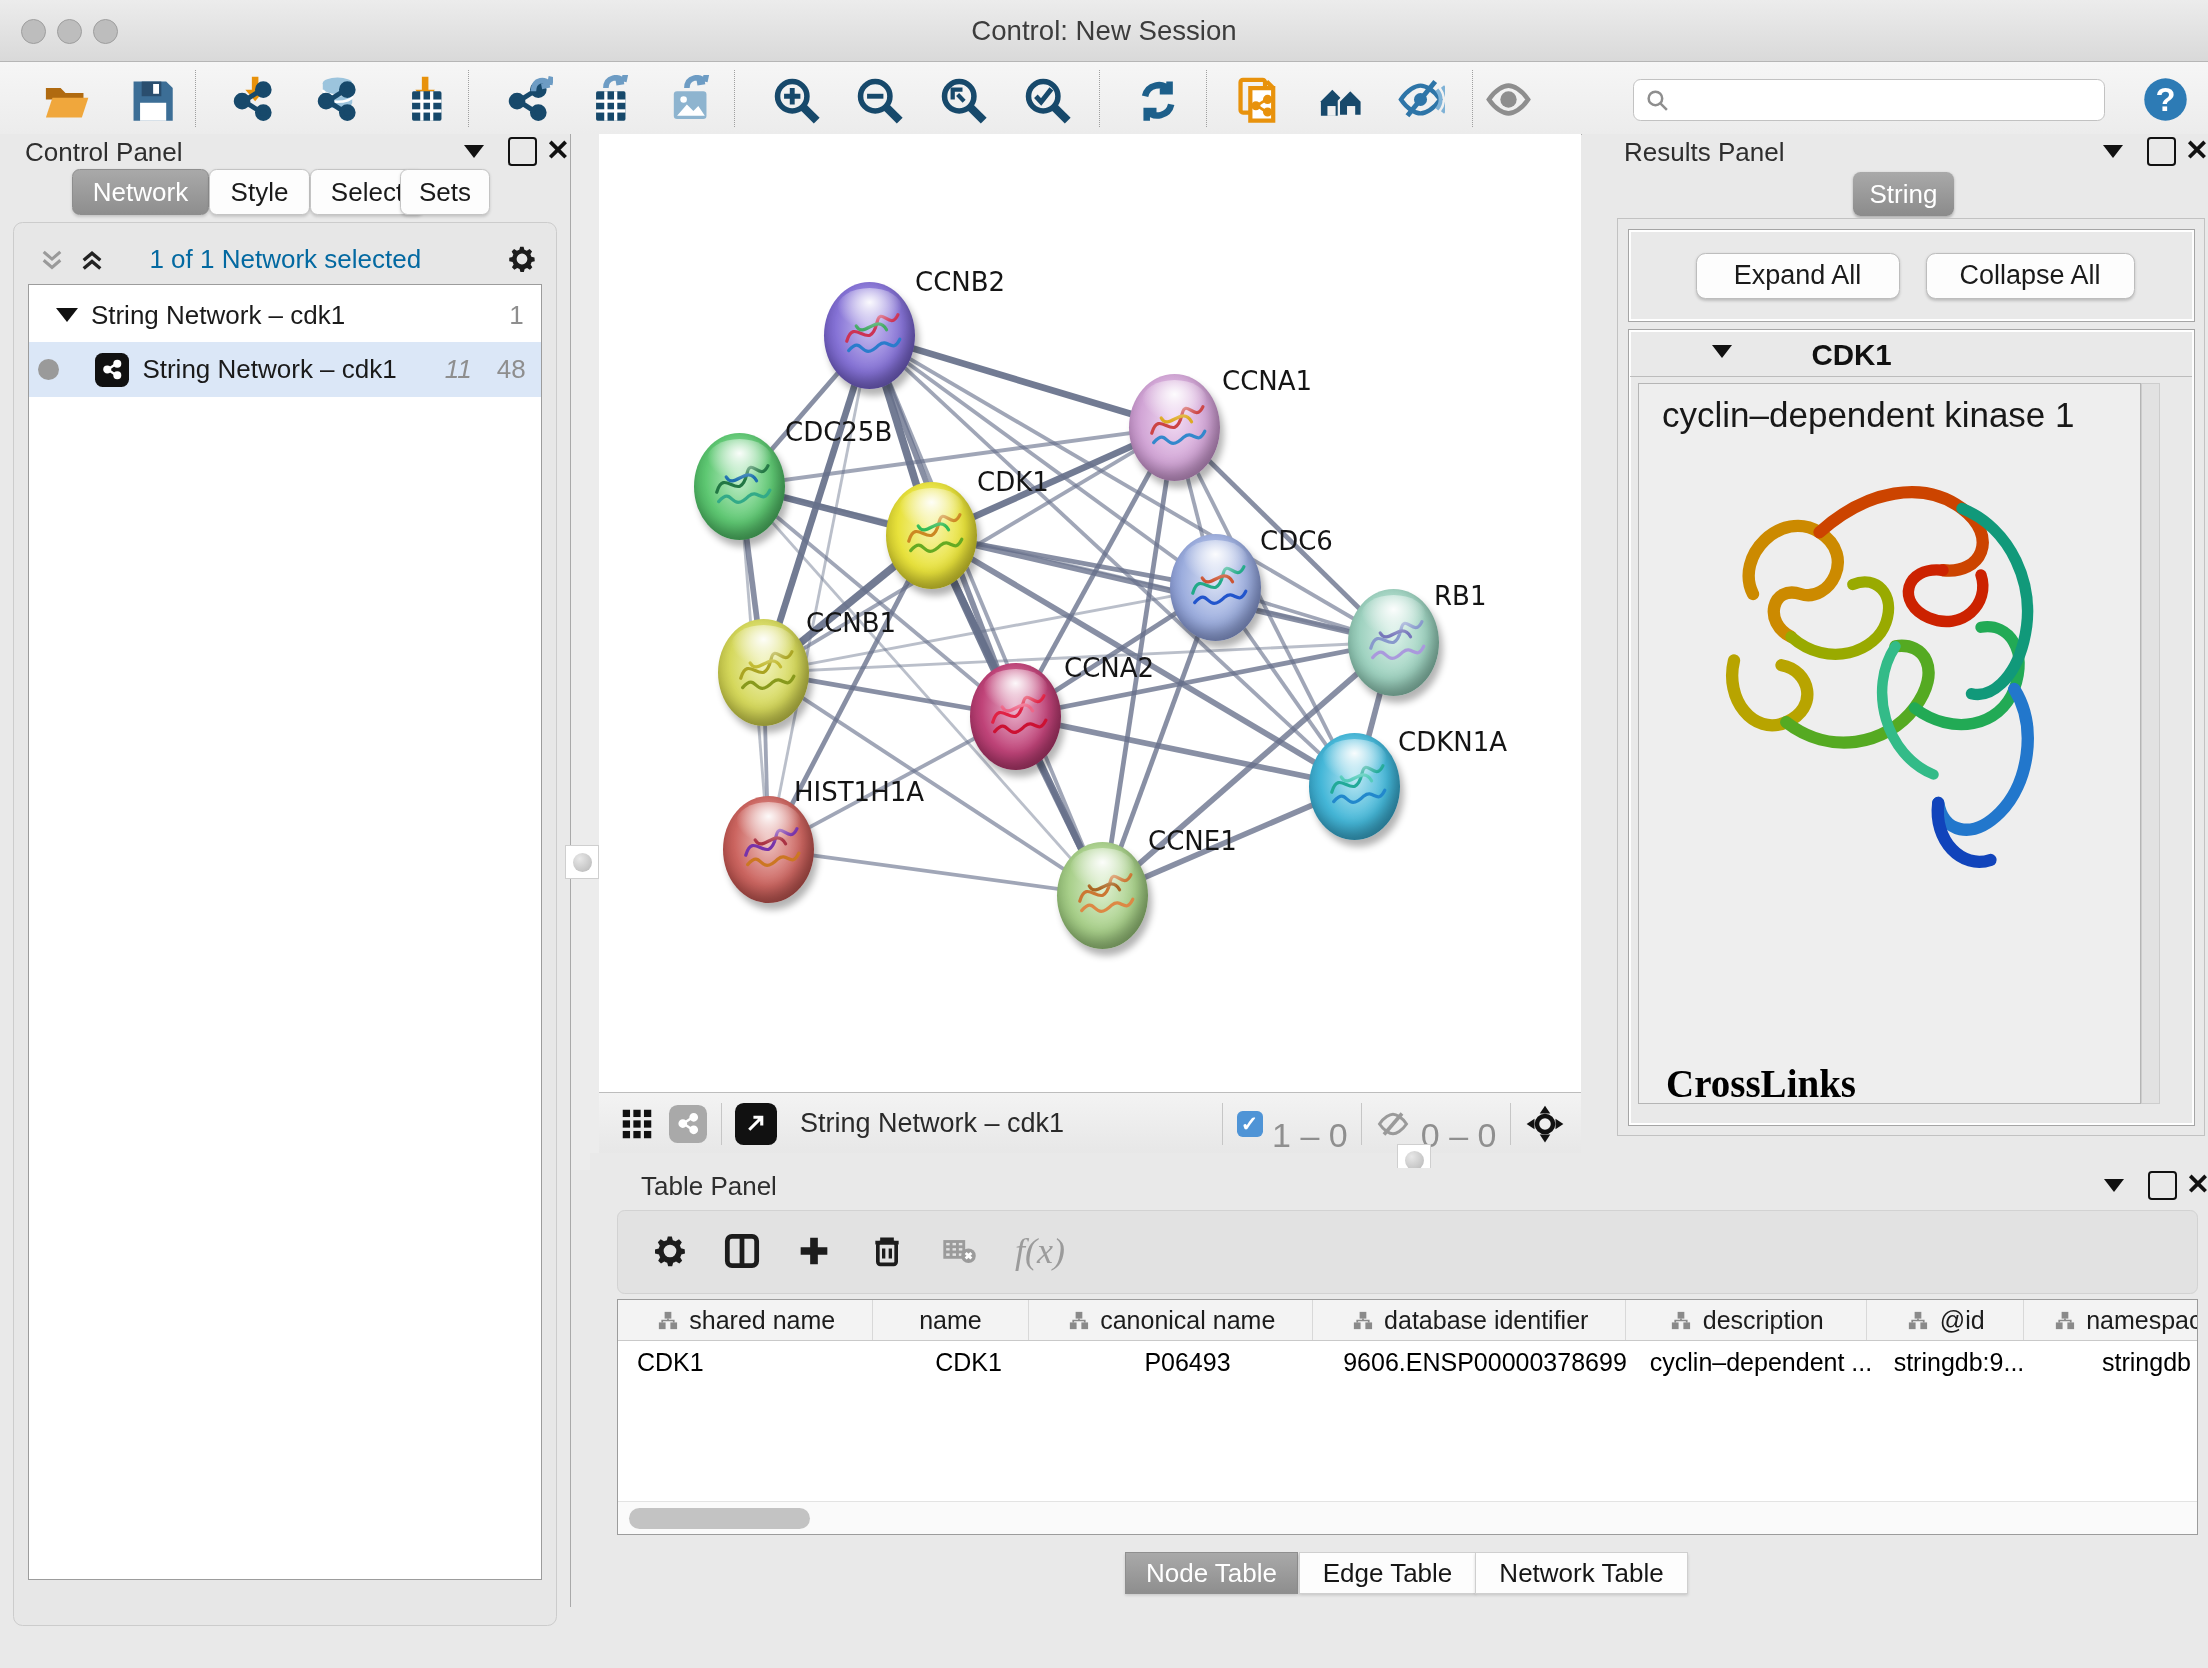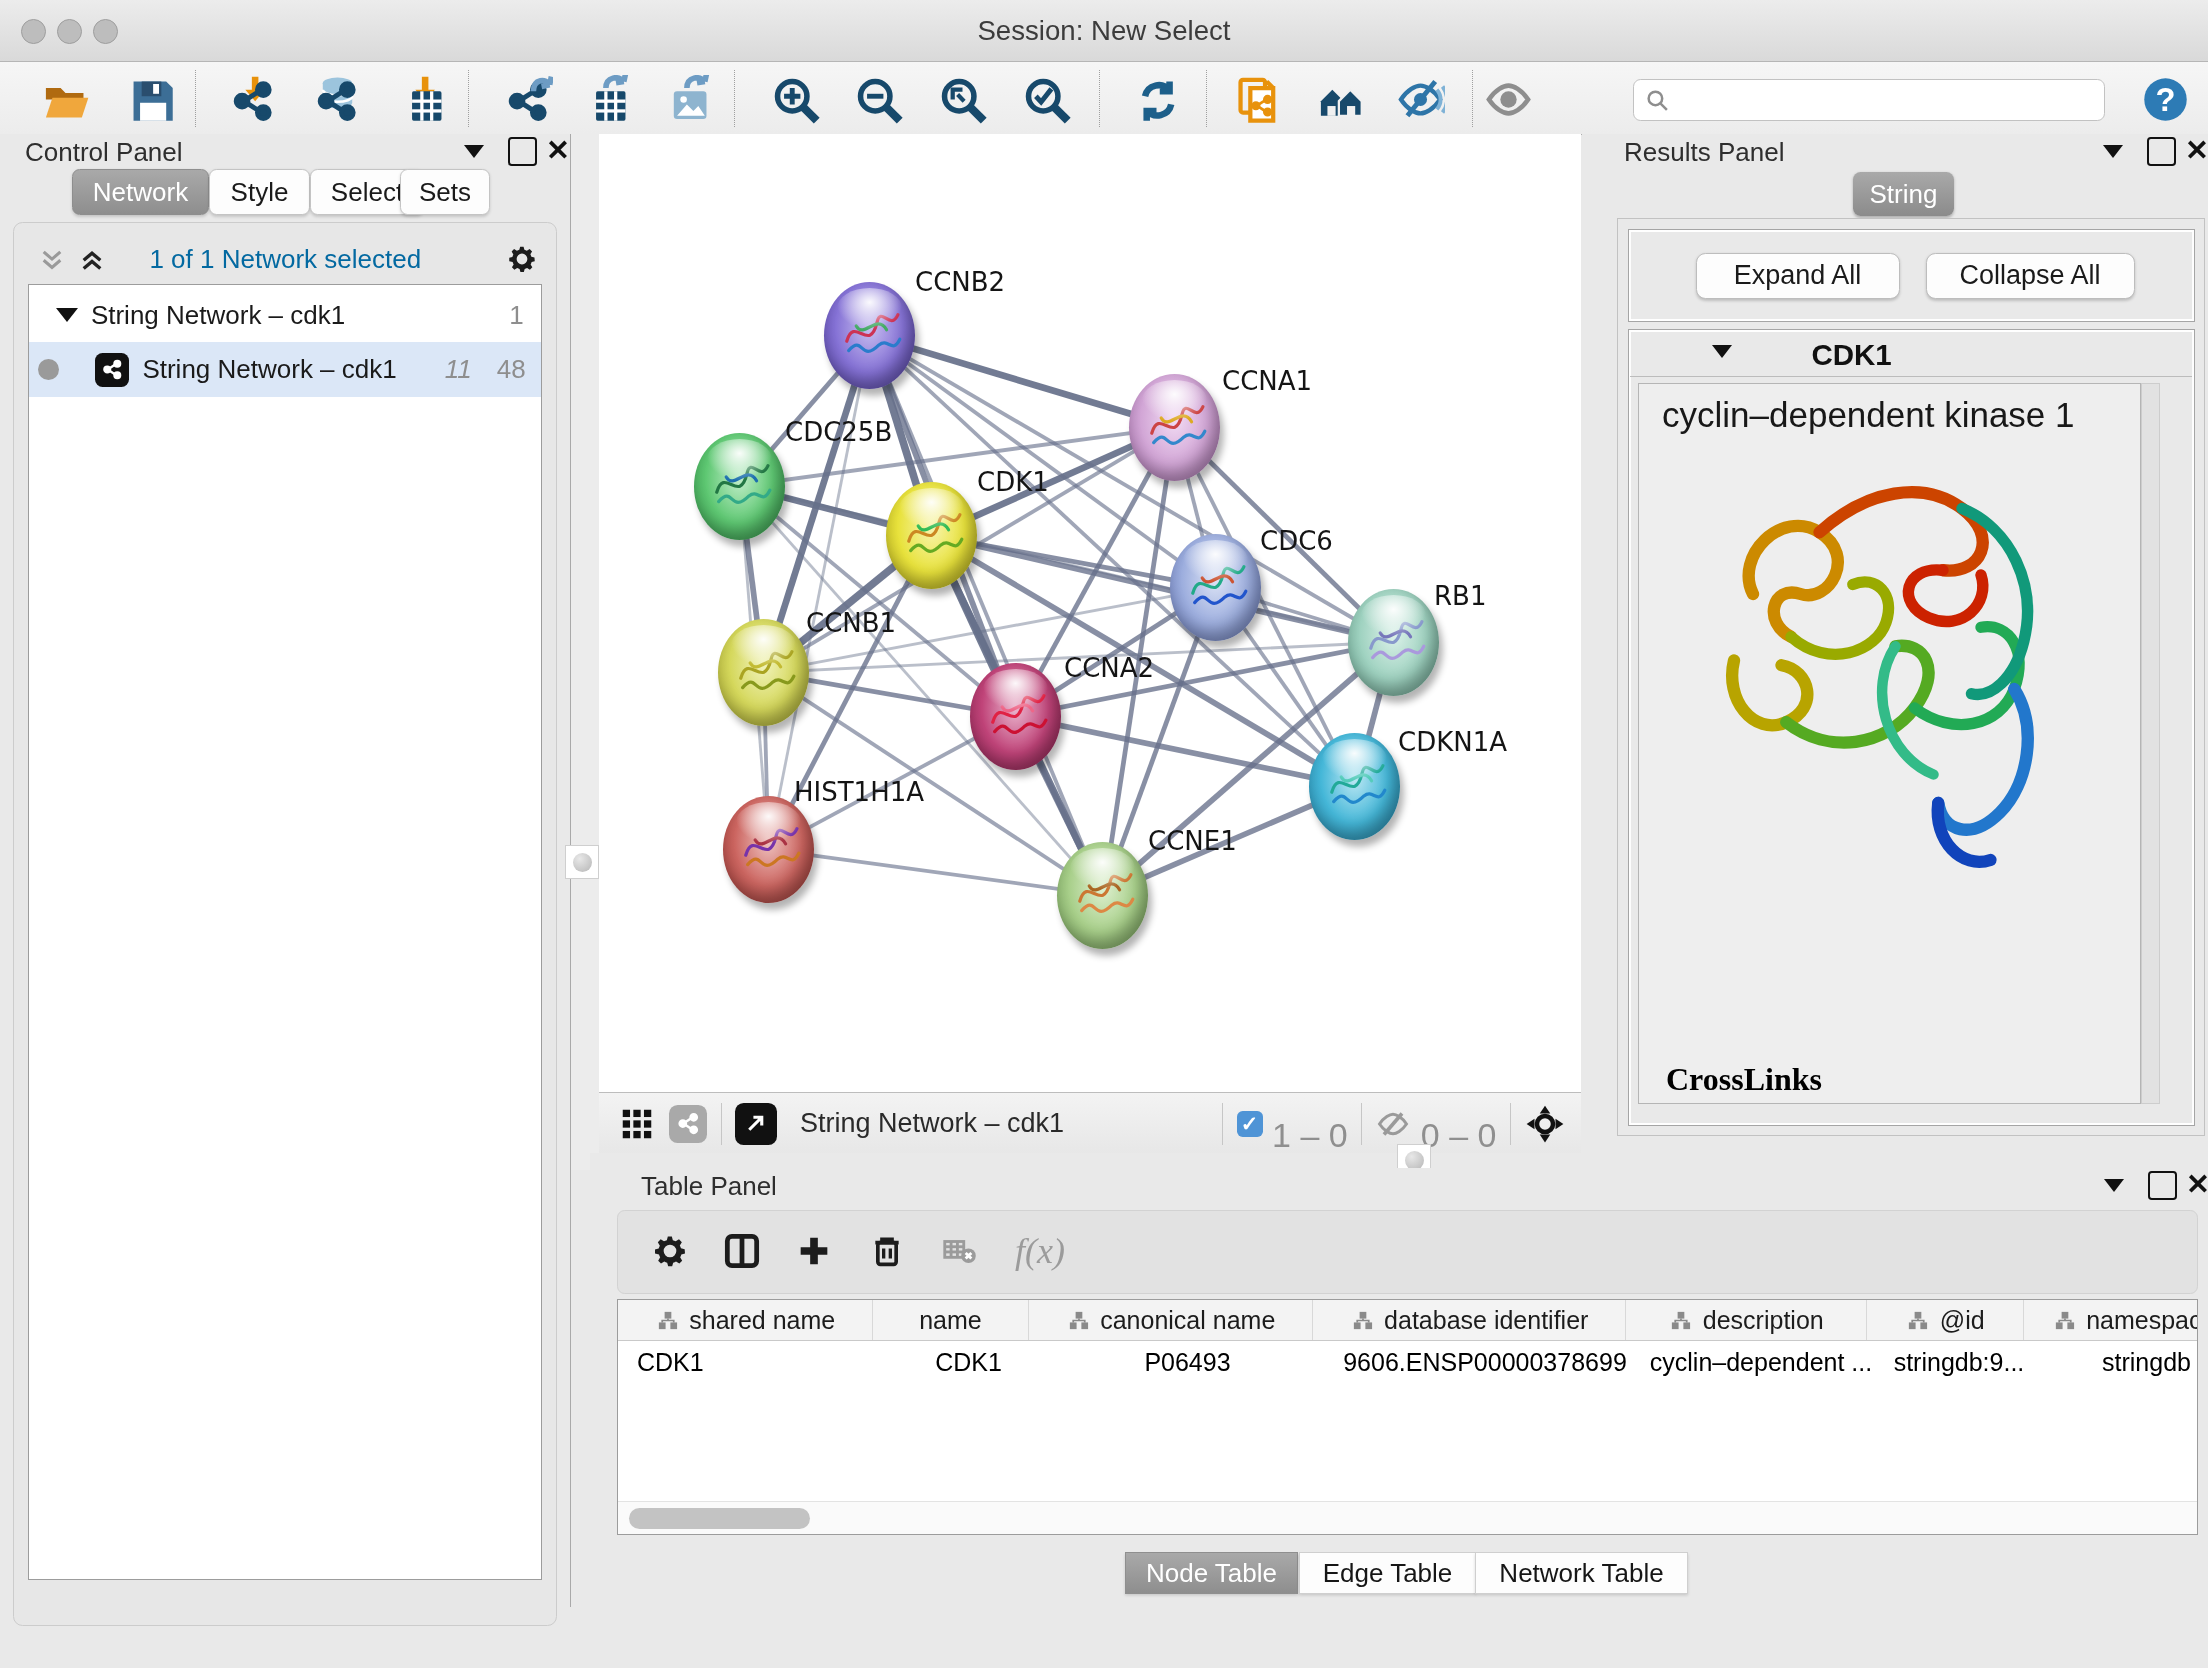--- a/index.html
+++ b/index.html
@@ -73,21 +73,21 @@
   #rp-box{position:absolute;left:35px;top:84px;width:586px;height:916px;background:#e9e9e9;border:1.9px solid #c2c2c2;}
   #rp-expandbar{position:absolute;left:9.5px;top:9.5px;right:9.5px;height:91px;border:1.9px solid #a5a5a5;box-shadow:inset 0 0 0 1.9px #fff;background:#e9e9e9;}
   .rp-btn{position:absolute;top:23px;height:44px;border:1px solid #bdbdbd;border-radius:9.5px;background:#fdfdfd;
     font-size:27px;display:flex;align-items:center;justify-content:center;box-shadow:0 1.9px 2.9px rgba(0,0,0,.18);}
   #rp-section{position:absolute;left:9.5px;top:110px;right:9.5px;bottom:9.5px;border:1.9px solid #a5a5a5;box-shadow:inset 0 0 0 1.9px #fff;background:#e9e9e9;}
   #rp-sec-head{position:absolute;left:1.9px;right:1.9px;top:1.9px;height:44px;border-bottom:1px solid #bcbcbc;}
   #rp-gene{position:absolute;left:181px;top:5.7px;font-size:29.5px;font-weight:bold;color:#111;}
   #rp-inner{position:absolute;left:9.5px;top:53px;right:53px;bottom:21px;border:1.9px solid #b5b5b5;background:#eeeeee;overflow:hidden;}
   #rp-desc{position:absolute;left:23px;top:11.4px;font-size:35px;color:#181818;}
   #rp-protein{position:absolute;left:57px;top:67px;}
-  #rp-xl-title{position:absolute;left:27px;top:677px;font-family:"Liberation Serif",serif;font-weight:bold;font-size:32px;color:#000;}
+  #rp-xl-title{position:absolute;left:27px;top:677px;font-family:"Liberation Serif",serif;font-weight:bold;font-size:39px;color:#000;}
   #rp-scroll{position:absolute;right:34px;top:53px;width:17px;bottom:21px;background:#e2e2e2;border:1px solid #cdcdcd;}
 
   
   #table-panel{left:590px;top:1168px;width:1619px;height:439px;background:#e9e9e9;}
   #tp-toolbar{position:absolute;left:27px;top:42px;right:11.4px;height:82px;background:#e2e2e2;border:1px solid #d2d2d2;border-radius:7.6px;}
   .tp-icon{position:absolute;top:11.4px;width:57px;height:57px;display:flex;align-items:center;justify-content:center;}
   #tp-fx{font-family:"Liberation Serif",serif;font-style:italic;font-size:36px;color:#9b9b9b;}
   #tp-table{position:absolute;left:27px;top:131px;right:11.4px;height:234px;background:#fff;border:1.9px solid #9c9c9c;overflow:hidden;}
   #tp-header{position:absolute;left:0;top:0;right:0;height:40px;background:#f3f3f3;border-bottom:1.9px solid #c9c9c9;display:flex;}
   .th{flex:0 0 auto;display:flex;align-items:center;justify-content:center;gap:9.5px;font-size:25px;color:#1c1c1c;border-right:1px solid #d8d8d8;}
@@ -109,21 +109,21 @@
 </style>
 </head>
 <body>
 
 <div id="app">
 
   <div id="titlebar" class="abs">
     <span class="traffic" style="left:21px"></span>
     <span class="traffic" style="left:57px"></span>
     <span class="traffic" style="left:93px"></span>
-    <div id="win-title">Session: New Select</div>
+    <div id="win-title">Control: New Session</div>
   </div>
 
   <div id="toolbar" class="abs">
     <div id="tb-buttons">
         <span class="tb-btn" style="left: 38px;">
           <svg width="49" height="49" viewBox="0 0 30 30">
             <path d="M3 8 h9 l3 3 h11 v4 H3z" fill="#b06a10"></path>
             <path d="M3 26 L7 14 H29 L25 26z" fill="#f0a73c"></path>
           </svg>
         </span>

